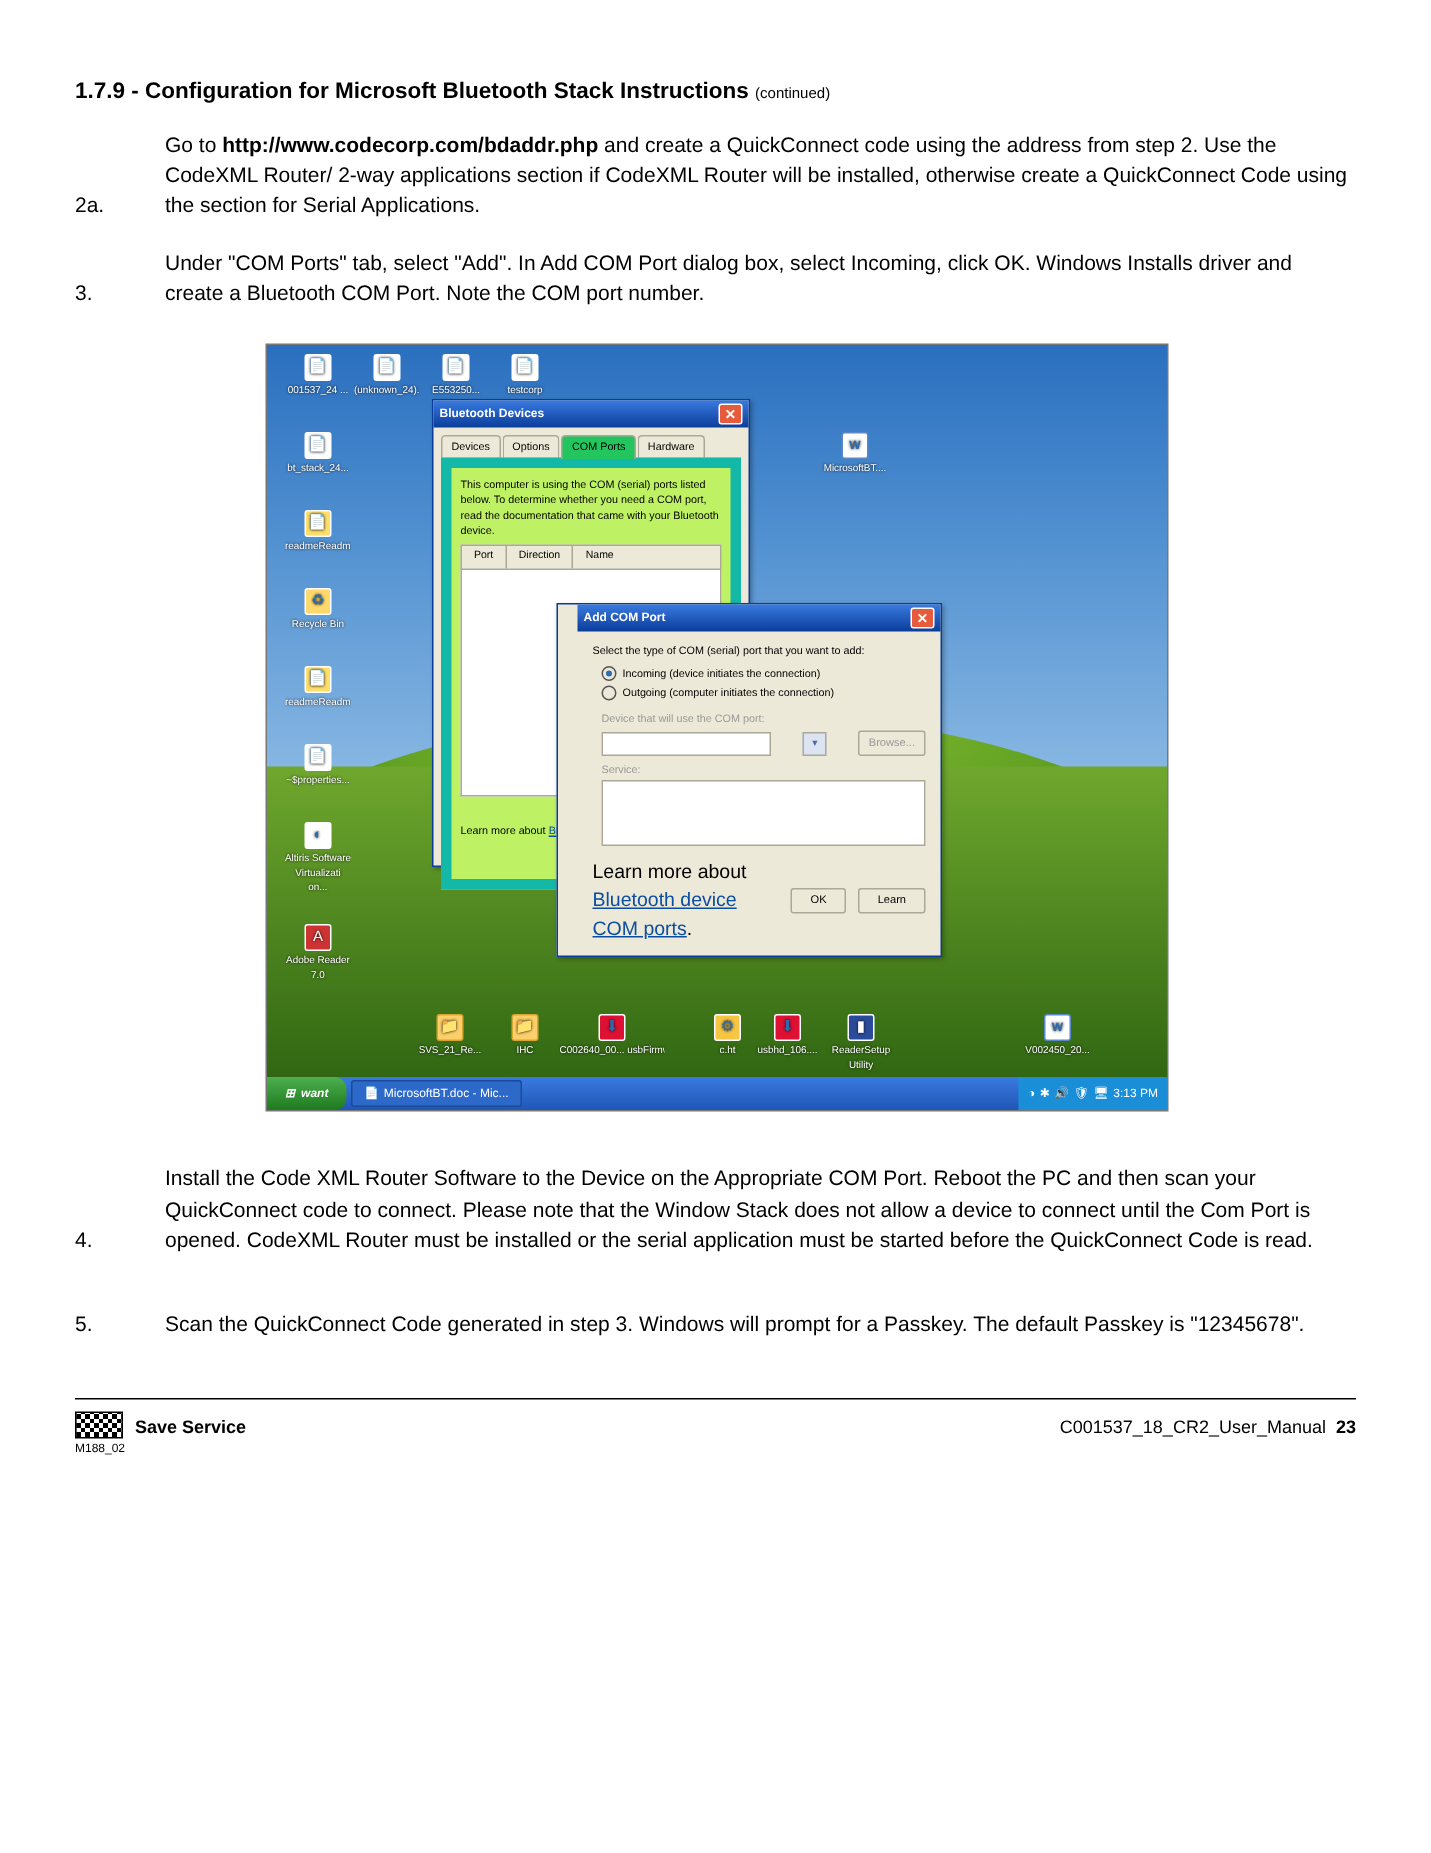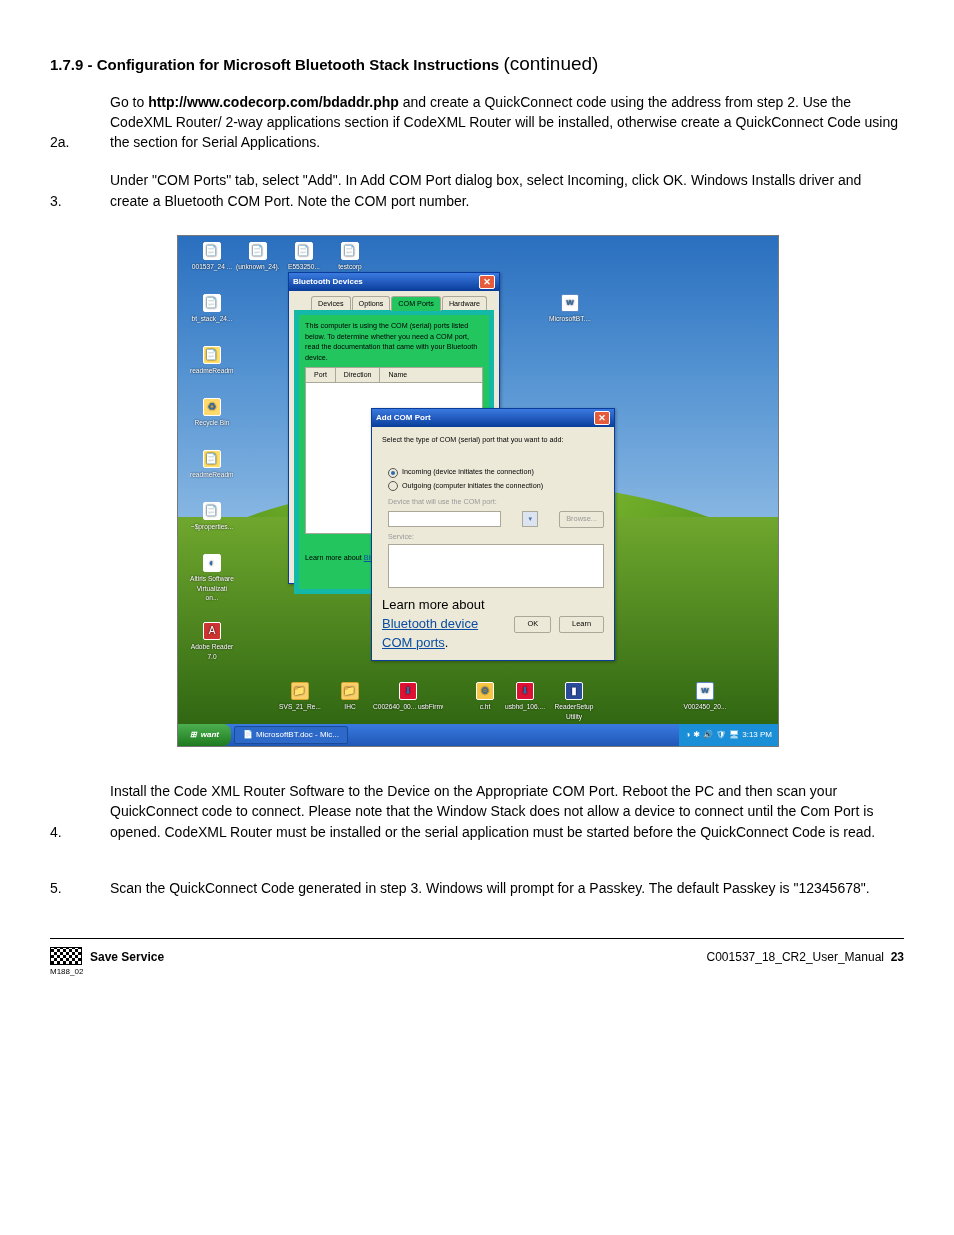--- a/index.html
+++ b/index.html
@@ -11,21 +11,21 @@
     background: #fff;
     line-height: 1.45;
   }
   .section-title {
     font-weight: bold;
     font-size: 15px;
     margin-bottom: 14px;
   }
   .section-title .continued {
     font-weight: normal;
-    font-size: 19px;
+    font-size: 10px;
     text-align: right;
   }
   .step {
     display: flex;
     margin: 0 0 18px 0;
     align-items: flex-end;
   }
   .step .num {
     width: 60px;
     flex: 0 0 60px;
@@ -91,38 +91,38 @@
   .titlebar{
     height:18px;
     background:linear-gradient(to bottom,#3a7ae0 0%,#0a3d9a 100%);
     color:#fff;font-size:8px;font-weight:bold;
     display:flex;align-items:center;padding:0 4px;justify-content:space-between;
   }
   .closebox{
     width:14px;height:12px;background:#e55b3c;border:1px solid #fff;border-radius:2px;
     display:flex;align-items:center;justify-content:center;color:#fff;font-size:9px;line-height:1;
   }
-  .tabs{display:flex;gap:1px;padding:5px 5px 0 22px;font-size:7.2px;}
+  .tabs{display:flex;gap:1px;padding:5px 5px 0 5px;font-size:7.2px;}
   .tab{padding:2px 6px;background:#ece9d8;border:1px solid #aca899;border-bottom:none;border-radius:3px 3px 0 0;}
   .tab.active{background:#22c55e;position:relative;z-index:2;}
-  .panel{border:5px solid #14b8a6;margin:0 5px 5px 5px;padding:6px;background:#22c55e;position:relative;top:-1px;font-size:7.2px;}
+  .panel{border:7px solid #14b8a6;margin:0 5px 5px 5px;padding:6px;background:#bef264;position:relative;top:-1px;font-size:7.2px;}
   .panel p{margin:0 0 4px 0;}
   .gridhead{display:flex;border-bottom:1px solid #ccc;margin-top:4px;font-size:7px;color:#000;background:#ece9d8;border:1px solid #aca899;}
   .gridhead span{padding:2px 8px;border-right:1px solid #aca899;}
   .whitebox{background:#fff;border:1px solid #aca899;border-top:none;height:85px;}
   .linklike{color:#0b4da2;text-decoration:underline;cursor:default;}
   .btn{
     display:inline-block;border:1px solid #aca899;background:#ece9d8;
     padding:2px 12px;font-size:7.4px;border-radius:2px;
   }
   .radio{display:flex;align-items:center;gap:4px;margin:3px 0 3px 6px;}
   .radio .dot{width:8px;height:8px;border:1px solid #555;border-radius:50%;display:flex;align-items:center;justify-content:center;}
   .radio .dot.sel::after{content:"";width:4px;height:4px;background:#2b6cb0;border-radius:50%;}
   .disabled{color:#999;}
-  .combo{display:flex;align-items:flex-start;gap:21px;margin:3px 0 3px 6px;}
+  .combo{display:flex;align-items:flex-end;gap:21px;margin:3px 0 3px 6px;}
   .combo .box{flex:1;height:14px;border:1px solid #aca899;background:#fff;}
   .combo .arr{width:14px;height:14px;border:1px solid #aca899;background:#dce4f2;display:flex;align-items:center;justify-content:center;font-size:7px;color:#4a6fa5;}
   .svc{border:1px solid #aca899;background:#fff;height:42px;margin:2px 0 8px 6px;}
   .okrow{display:flex;justify-content:flex-end;gap:8px;align-items:center;margin-top:6px;}
   .okrow .learn{flex:1;font-size:13px;}
 
   
   .taskbar{
     position:absolute;left:0;right:0;bottom:0;height:22px;
     background:linear-gradient(to bottom,#3a7ae0 0%,#1f57b6 100%);
@@ -281,27 +281,27 @@
           <span>Direction</span>
           <span style="flex:1;border-right:none">Name</span>
         </div>
         <div class="whitebox" style="height:150px"></div>
         <div style="position:absolute;bottom:26px;left:6px;font-size:7.2px">
           <span>Learn more about </span><span class="linklike">Bluet</span>
         </div>
       </div>
     </div>
 
-    <div class="win addcom" style="left:193px;top:172px;width:242px;">
+    <div class="win addcom" style="left:193px;top:172px;width:242px;padding-left:13px;">
       <div class="titlebar">
         <span>Add COM Port</span>
         <span class="closebox">✕</span>
       </div>
       <div style="padding:8px 10px 8px 10px">
-        <div style="margin-bottom:22px">Select the type of COM (serial) port that you want to add:</div>
+        <div style="margin-bottom:4px">Select the type of COM (serial) port that you want to add:</div>
         <div class="radio">
           <div class="dot sel"></div>
           <span>Incoming (device initiates the connection)</span>
         </div>
         <div class="radio">
           <div class="dot"></div>
           <span>Outgoing (computer initiates the connection)</span>
         </div>
         <div class="disabled" style="margin:6px 0 0 6px">Device that will use the COM port:</div>
         <div class="combo disabled">

